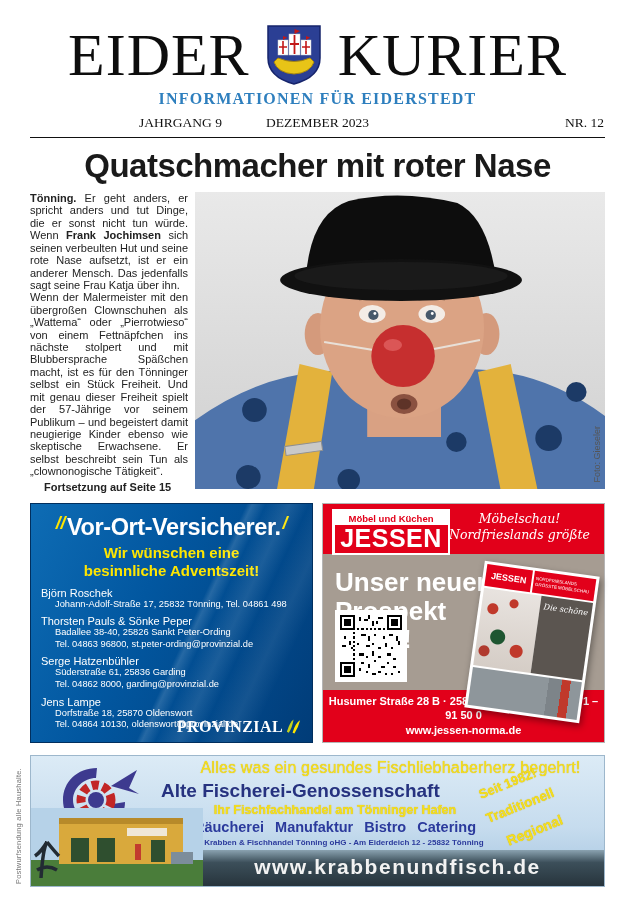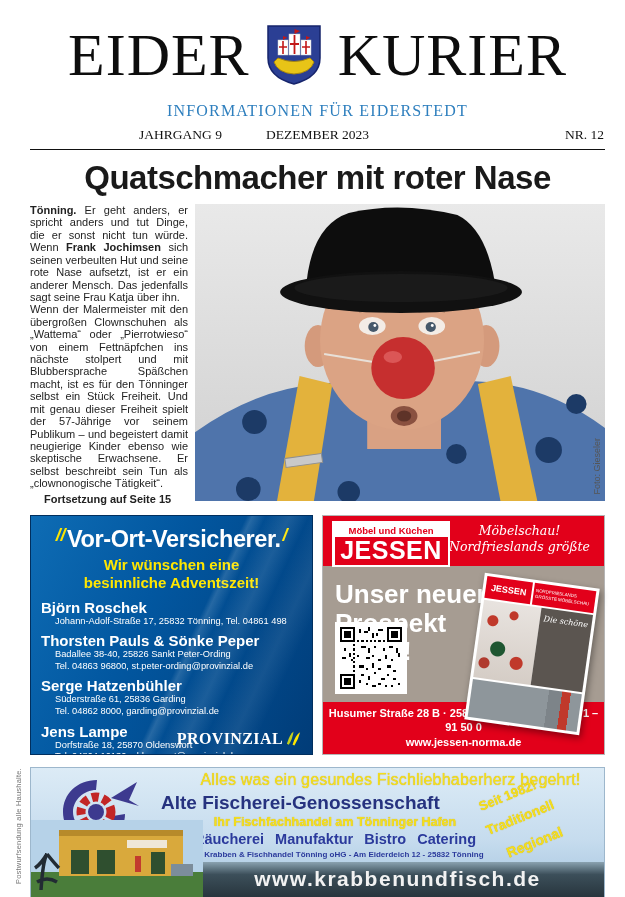--- a/index.html
+++ b/index.html
@@ -9,22 +9,22 @@
 
   
   .postal{position:absolute;left:14px;top:884px;transform:rotate(-90deg);transform-origin:0 0;
           font-size:7.5px;color:#777;white-space:nowrap;letter-spacing:.2px;}
 
   
   .masthead{display:flex;justify-content:center;align-items:center;gap:12px;margin-top:24px;}
   .mast-title{font-family:"Liberation Serif",serif;font-size:60px;font-weight:normal;
               letter-spacing:1px;line-height:1;color:#0d0d0d;}
   .crest{width:58px;height:62px;margin:0 3px;}
-  .subtitle{font-family:"Liberation Serif",serif;color:#2e7fbe;font-size:16px;font-weight:normal;
-            letter-spacing:1.2px;text-align:center;margin-top:16px;}
+  .subtitle{font-family:"Liberation Serif",serif;color:#2e7fbe;font-size:16px;font-weight:bold;
+            letter-spacing:1.2px;text-align:center;margin-top:4px;}
   .infobar{display:flex;font-family:"Liberation Serif",serif;font-size:13.5px;
            border-bottom:1.8px solid #111;padding:7px 1px 6px;}
   .infobar>div{flex:1;text-align:right;}
   .infobar .c{text-align:center;}
   .infobar .r{text-align:right;}
 
   
   .headline{font-size:33px;font-weight:bold;text-align:center;letter-spacing:-.5px;
             margin:9px 0 7px;color:#1a1a1a;}
   .article{display:flex;gap:7px;}
@@ -44,21 +44,21 @@
   .prov{width:283px;flex:0 0 283px;position:relative;color:#fff;overflow:hidden;
         background:linear-gradient(115deg,#0e6cb4 0%,#0257a0 40%,#013c78 100%);
         padding:9px 10px;box-sizing:border-box;border:1px solid #012f5e;}
   .prov::after{content:"";position:absolute;inset:0;pointer-events:none;
         background:linear-gradient(115deg,transparent 55%,rgba(255,255,255,.14) 56.5%,transparent 60%,
                    rgba(255,255,255,.10) 66%,transparent 71%,rgba(255,255,255,.08) 78%,transparent 84%);}
   .prov-title{font-size:23.5px;font-weight:bold;text-align:center;letter-spacing:-.4px;white-space:nowrap;}
   .quote{color:#ffe600;font-style:italic;font-weight:bold;font-size:18px;vertical-align:6px;margin:0 2px;}
   .prov-greet{color:#ffe600;font-weight:bold;font-size:15px;text-align:center;line-height:1.18;margin:3px 0 7px;}
   .agent{margin-bottom:5px;position:relative;z-index:1;}
-  .agent .nm{font-weight:bold;font-size:15px;}
+  .agent .nm{font-weight:normal;font-size:11px;}
   .agent .dt{font-size:9.3px;line-height:1.25;padding-left:14px;}
   .prov-brand{position:absolute;right:10px;bottom:6px;display:flex;align-items:flex-end;gap:2px;
               font-weight:bold;font-size:16px;letter-spacing:.4px;z-index:1;font-family:Liberation Serif, serif;}
   .prov-brand svg{width:17px;height:15px;margin-bottom:2px;}
 
   
   .jessen{flex:1;display:flex;flex-direction:column;position:relative;border:1px solid #b5b5b5;box-sizing:border-box;}
   .j-top{background:#e2001a;height:50px;position:relative;flex:0 0 50px;}
   .j-logo{position:absolute;left:9px;top:5px;width:118px;background:#fff;padding:2.5px;box-sizing:border-box;z-index:2;}
   .j-logo-small{color:#e2001a;font-size:9.5px;font-weight:bold;text-align:center;padding:1px 0;}

